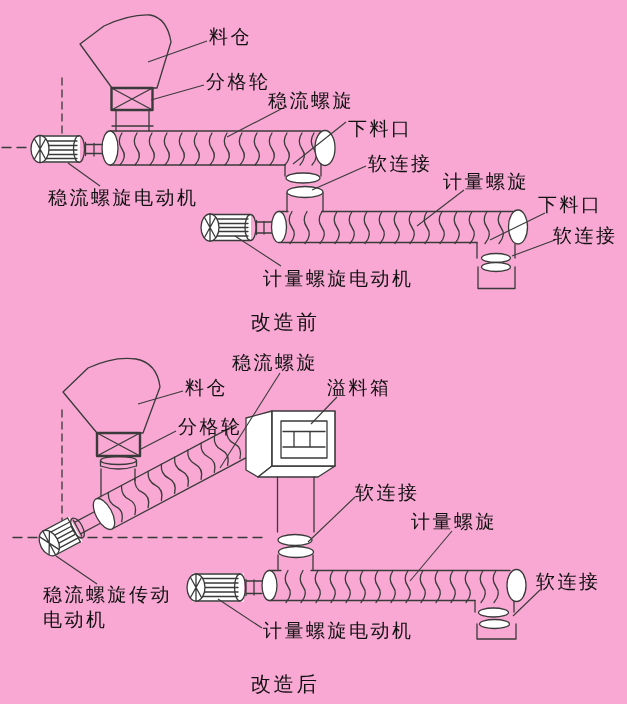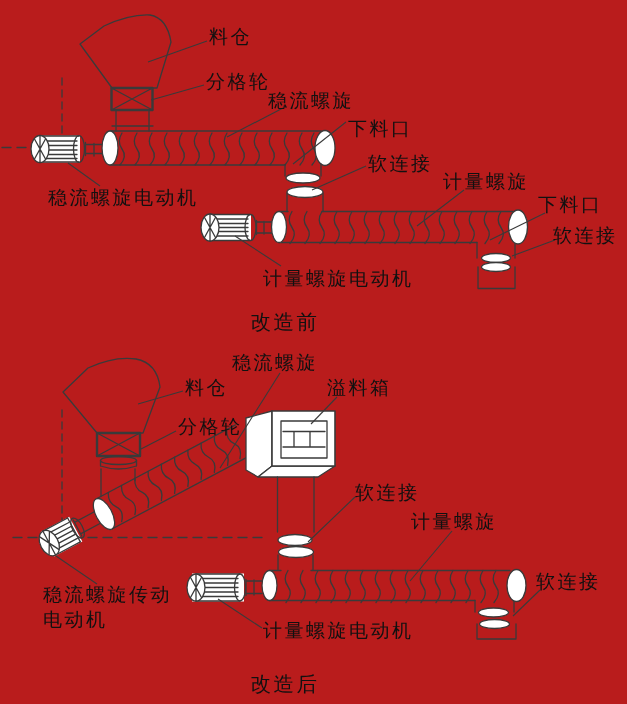--- a/index.html
+++ b/index.html
@@ -1,16 +1,16 @@
 <!DOCTYPE html>
 <html><head>
 <meta charset="utf-8">
 <style>
   html,body{margin:0;padding:0;background:#fff;}
-  .stage{position:relative;width:627px;height:704px;background:#b91c1c;overflow:hidden;
+  .stage{position:relative;width:627px;height:704px;background:#f9a8d4;overflow:hidden;
          font-family:"DejaVu Sans",sans-serif;}
   svg{position:absolute;left:0;top:0;}
   .lw{stroke:#3a3a3a;stroke-width:1.3;fill:none;stroke-linecap:round;stroke-linejoin:round;}
   .thick{stroke-width:2.4;}
   .leader{stroke:#3a3a3a;stroke-width:1.1;fill:none;}
   .dash-h{stroke-dasharray:9 6;}
   .dash-v{stroke-dasharray:7 5;}
   .lbl{font-family:"DejaVu Sans",sans-serif;font-size:19px;fill:#111;letter-spacing:2.5px;}
   .cap{font-family:"DejaVu Sans",sans-serif;font-size:20.5px;fill:#111;letter-spacing:2.5px;}
 </style>

